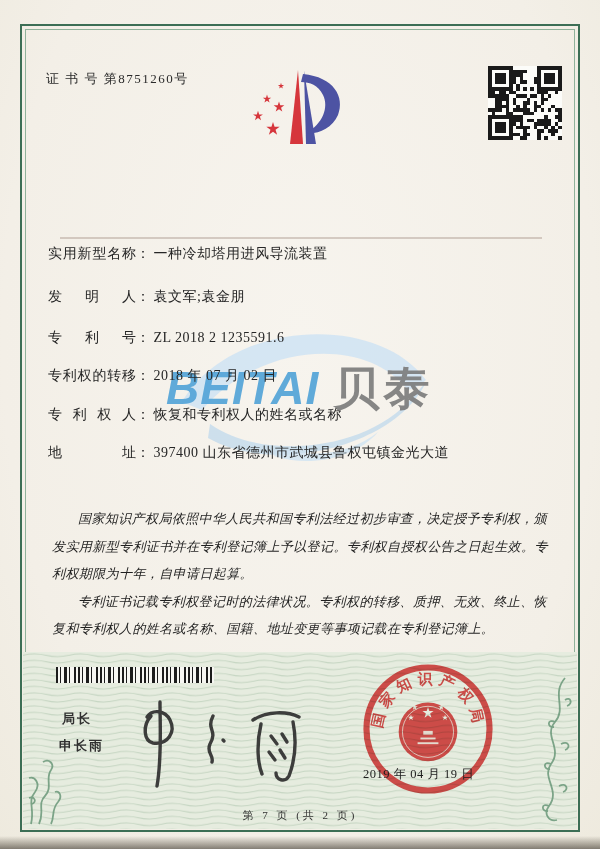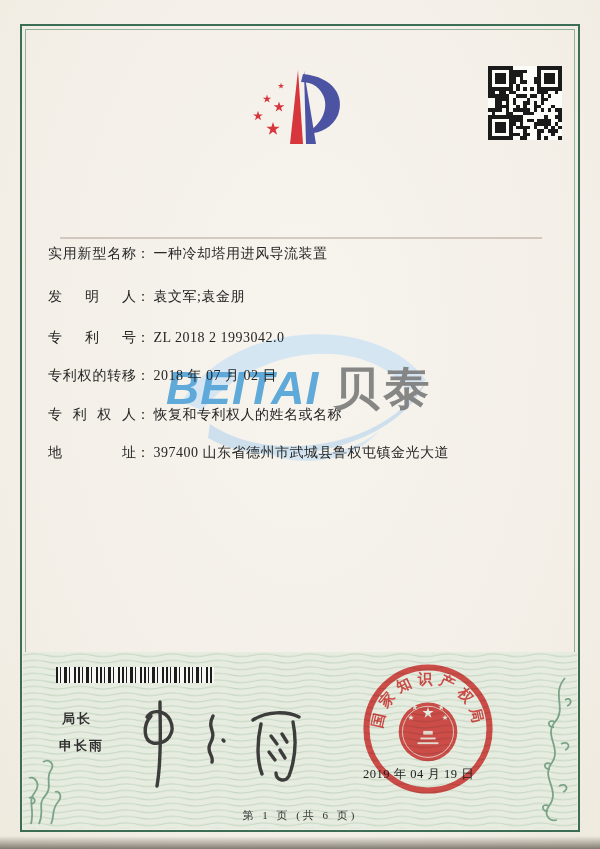--- a/index.html
+++ b/index.html
@@ -61,20 +61,21 @@
 </style>
 </head>
 <body>
 
 <div class="page">
 
   <div class="abs frame-outer">
     <div class="abs frame-inner"></div>
   </div>
 
+  <div class="abs certno">证 书 号 第8751260号</div>
 
   <svg class="abs logo" width="102" height="92" viewBox="0 0 102 92">
     <defs>
       <path id="star" d="M0,-1 L0.2245,-0.309 0.951,-0.309 0.3633,0.118 0.5878,0.809 0,0.382 -0.5878,0.809 -0.3633,0.118 -0.951,-0.309 -0.2245,-0.309 Z"></path>
     </defs>
     <path d="M52,8 L44,82 L57,82 Z" fill="#d6363c"></path>
     <path d="M58,9 L60,82 L70,82 Z" fill="#4d53a3"></path>
     <path d="M57,12 C88,15 99,35 92,53 C86,67 70,73 60,71 C77,62 83,45 77,33 C72,23 64,20 55,20 Z" fill="#4d53a3"></path>
     <use href="#star" transform="translate(35,24) scale(3.2)" fill="#d6363c"></use>
     <use href="#star" transform="translate(21,37) scale(4.4)" fill="#d6363c"></use>
@@ -544,35 +545,39 @@
   <div class="abs frow r1">
     <span class="flabel">实用新型名称</span><span>：</span>
     <span class="fvalue">一种冷却塔用进风导流装置</span>
   </div>
   <div class="abs frow r2">
     <span class="flabel">发明人</span><span>：</span>
     <span class="fvalue">袁文军;袁金朋</span>
   </div>
   <div class="abs frow r3">
     <span class="flabel">专利号</span><span>：</span>
-    <span class="fvalue">ZL 2018 2 1993042.0</span>
+    <span class="fvalue">ZL 2018 2 1235591.6</span>
   </div>
   <div class="abs frow r4">
     <span class="flabel">专利权的转移</span><span>：</span>
     <span class="fvalue">2018 年 07 月 02 日</span>
   </div>
   <div class="abs frow r5">
     <span class="flabel">专利权人</span><span>：</span>
     <span class="fvalue">恢复和专利权人的姓名或名称</span>
   </div>
   <div class="abs frow r6">
     <span class="flabel">地址</span><span>：</span>
     <span class="fvalue">397400 山东省德州市武城县鲁权屯镇金光大道</span>
   </div>
 
+  <div class="abs bodytext">
+    <p>国家知识产权局依照中华人民共和国专利法经过初步审查，决定授予专利权，颁发实用新型专利证书并在专利登记簿上予以登记。专利权自授权公告之日起生效。专利权期限为十年，自申请日起算。</p>
+    <p>专利证书记载专利权登记时的法律状况。专利权的转移、质押、无效、终止、恢复和专利权人的姓名或名称、国籍、地址变更等事项记载在专利登记簿上。</p>
+  </div>
 
   <div class="abs band">
     <svg class="waves" width="554" height="177">
       <defs>
         <pattern id="gw" width="46" height="6.5" patternUnits="userSpaceOnUse">
           <path d="M0,3.2 Q11.5,0.4 23,3.2 T46,3.2" fill="none" stroke="#c2d3bf" stroke-width="1"></path>
         </pattern>
       </defs>
       <rect width="554" height="177" fill="url(#gw)"></rect>
     </svg>
@@ -629,18 +634,18 @@
         <use href="#star" transform="translate(57,63) scale(3.4)" fill="#fff"></use>
         <use href="#star" transform="translate(93,63) scale(3.4)" fill="#fff"></use>
         <rect x="70" y="77" width="10" height="4" fill="#fff" opacity=".9"></rect>
         <rect x="67" y="84" width="16" height="2" fill="#fff" opacity=".9"></rect>
         <rect x="64" y="89" width="22" height="2" fill="#fff" opacity=".9"></rect>
       </g>
     </svg>
 
     <div class="abs sealdate">2019 年 04 月 19 日</div>
 
-    <div class="abs pageinfo">第 1 页 (共 6 页)</div>
+    <div class="abs pageinfo">第 7 页 (共 2 页)</div>
   </div>
 
   <div class="abs photo-edge"></div>
 
 </div>
 
 </body></html>

